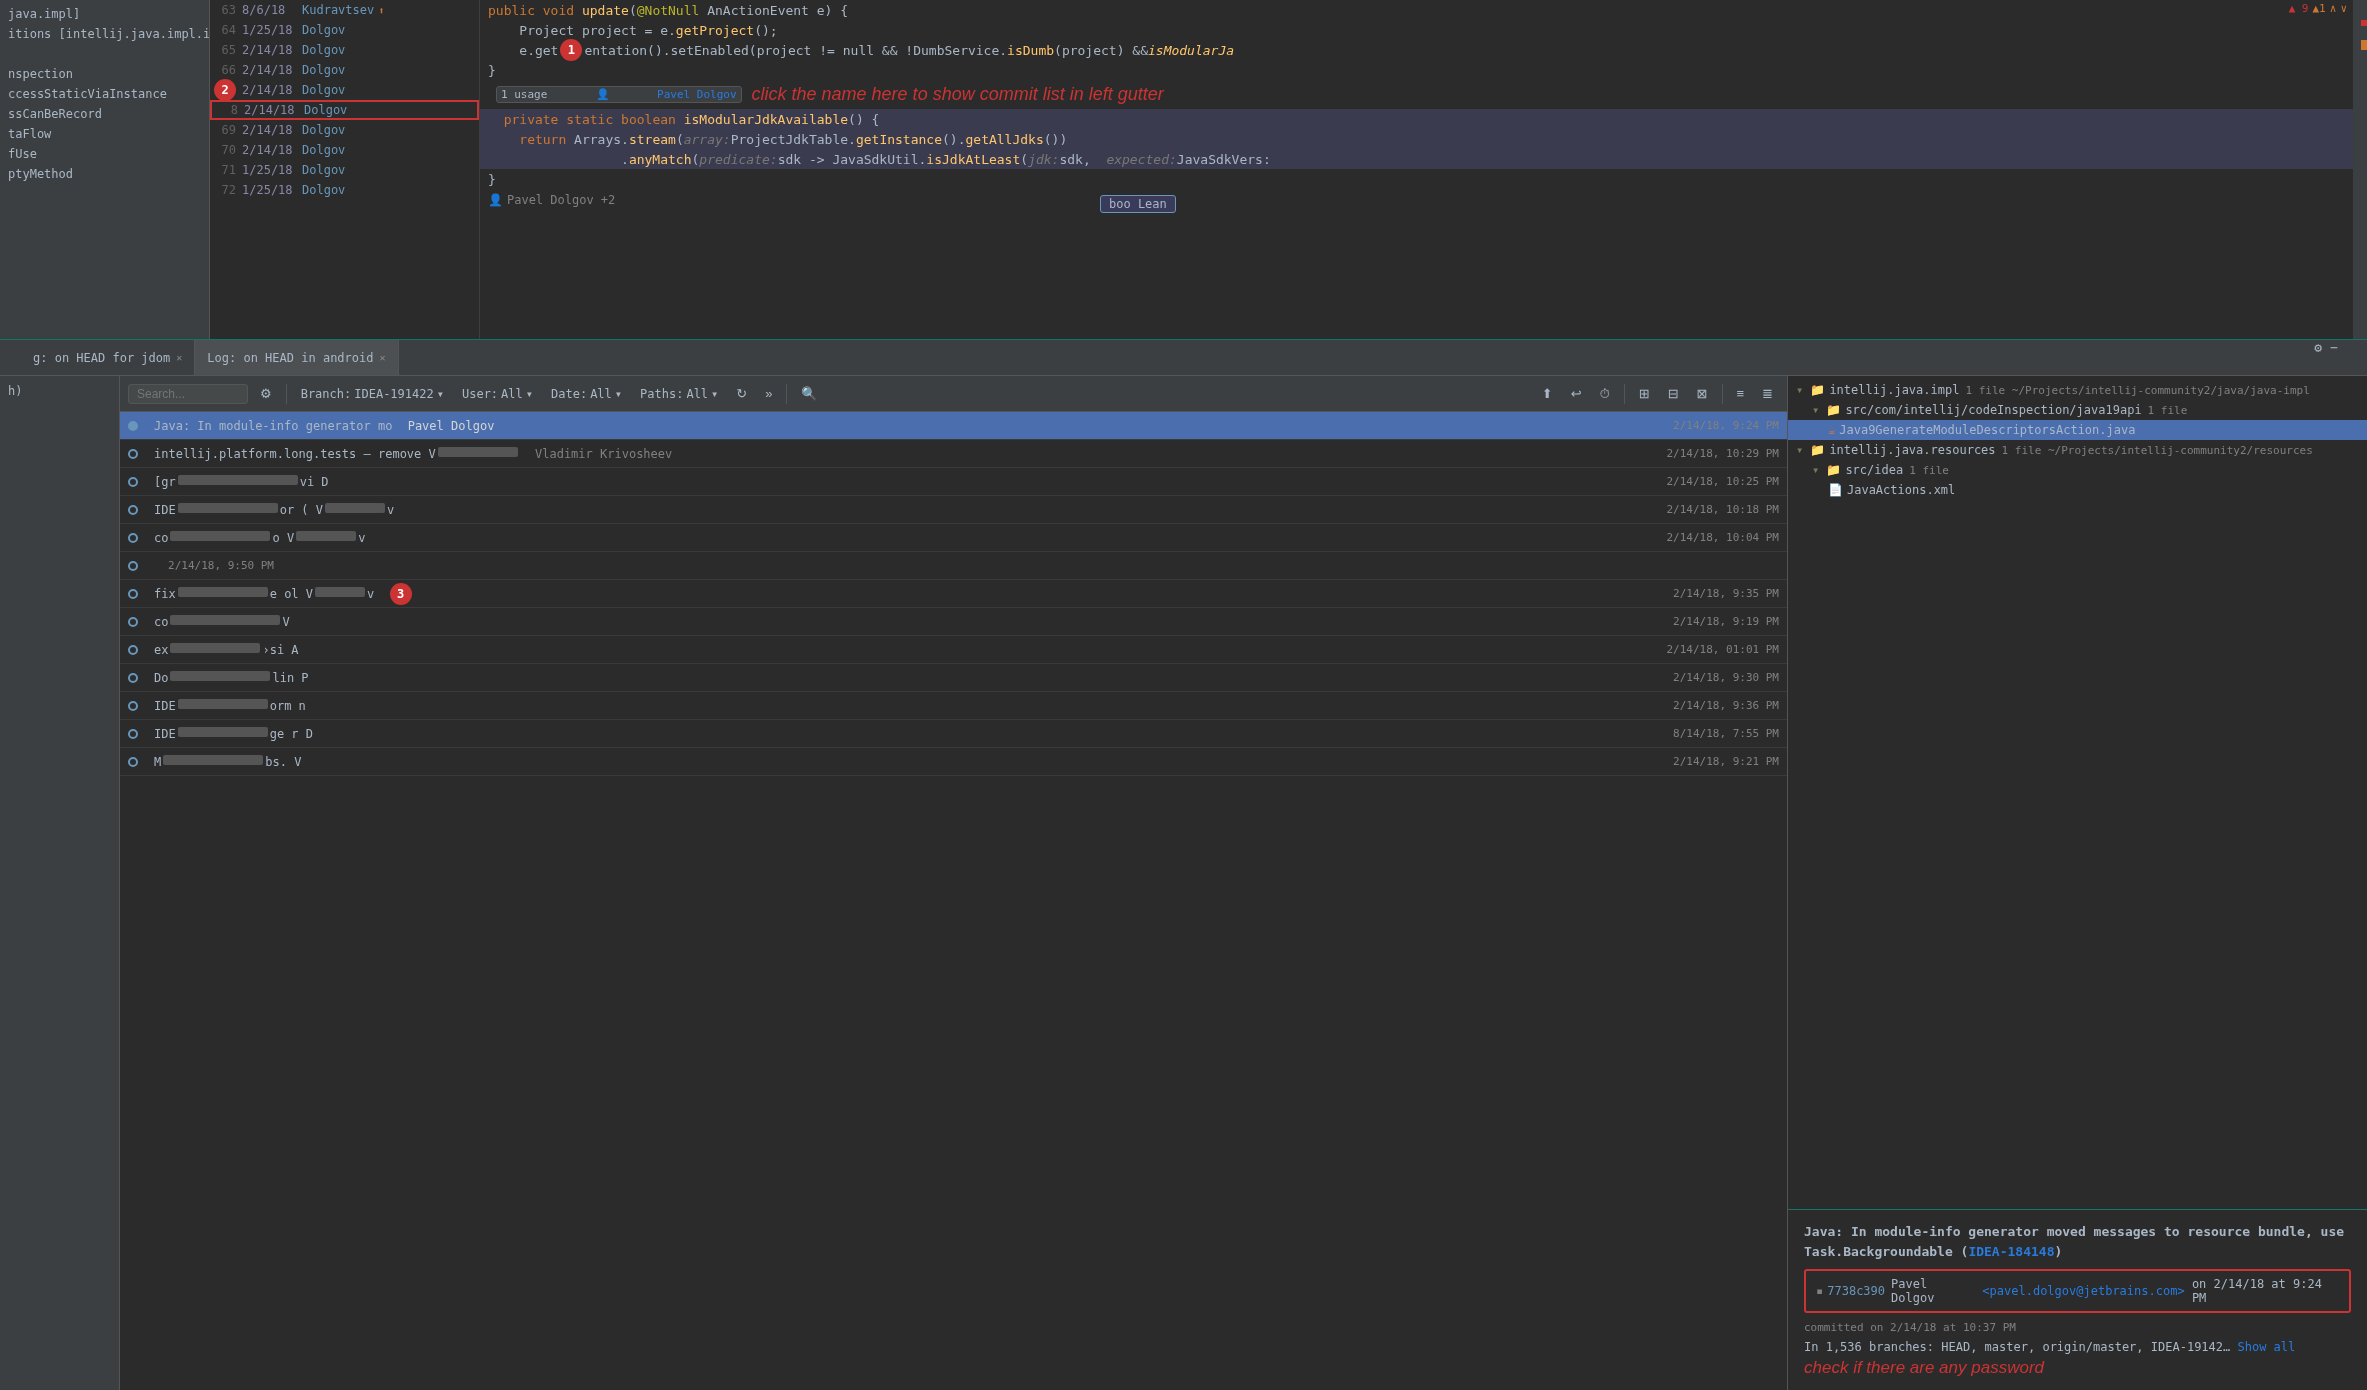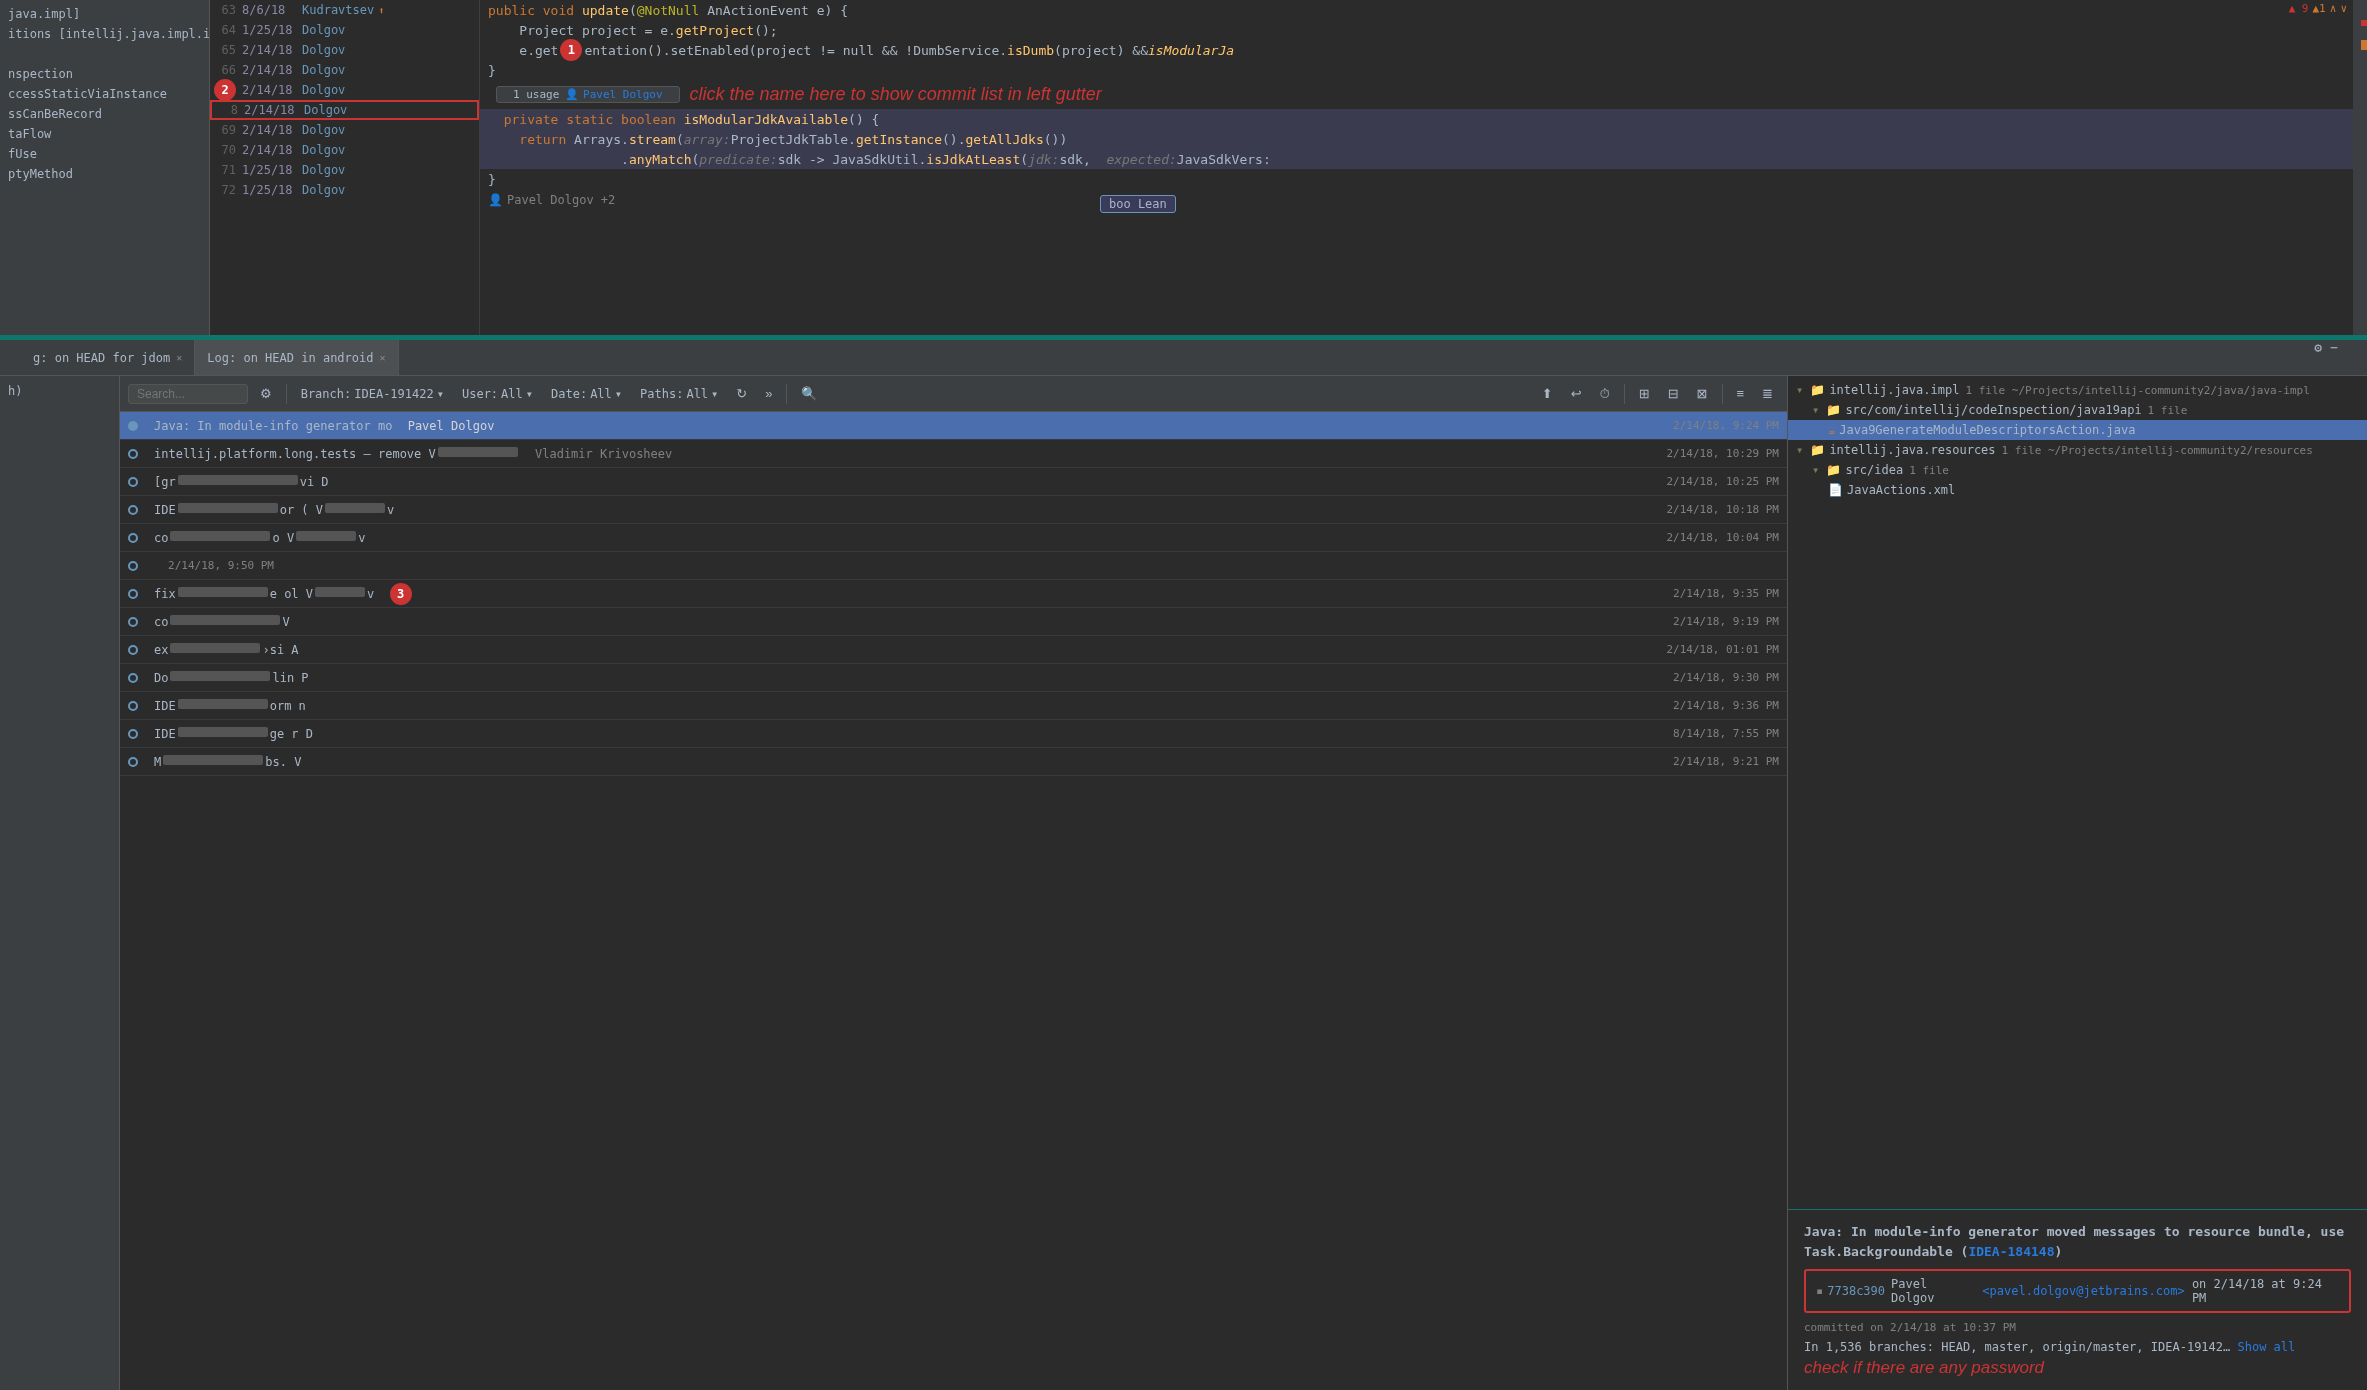--- a/index.html
+++ b/index.html
@@ -11,21 +11,21 @@
       overflow: hidden;
       width: 2367px;
       height: 1390px;
     }
 
     
     .editor-area {
       display: flex;
       height: 340px;
       background: #7f1d1d;
-      border-bottom: 5px solid #0f766e;
+      border-bottom: 1px solid #0f766e;
     }
 
     
     .left-panel {
       width: 210px;
       background: #3c3f41;
       border-right: 1px solid #555;
       overflow: hidden;
       padding: 4px 0;
     }
@@ -96,24 +96,25 @@
     .param-hint { color: #787878; font-style: italic; }
     .link-blue { color: #287bde; text-decoration: none; }
     .red-text { color: #cc3333; font-size: 18px; font-style: italic; font-family: Arial, sans-serif; font-weight: normal; text-align: center; }
 
     .annotation-balloon {
       display: inline-flex;
       align-items: center;
       background: #3c3f41;
       border: 1px solid #555;
       border-radius: 3px;
-      padding: 1px 16px;
+      padding: 1px 4px;
       font-size: 11px;
       color: #a9b7c6;
       margin-left: 8px;
+      gap: 43px;
     }
     .annotation-balloon .usage { color: #a9b7c6; margin-right: 6px; }
     .annotation-balloon .author-link { color: #287bde; }
 
     
     .warning-bar {
       position: absolute;
       top: 0;
       right: 14px;
       display: flex;

